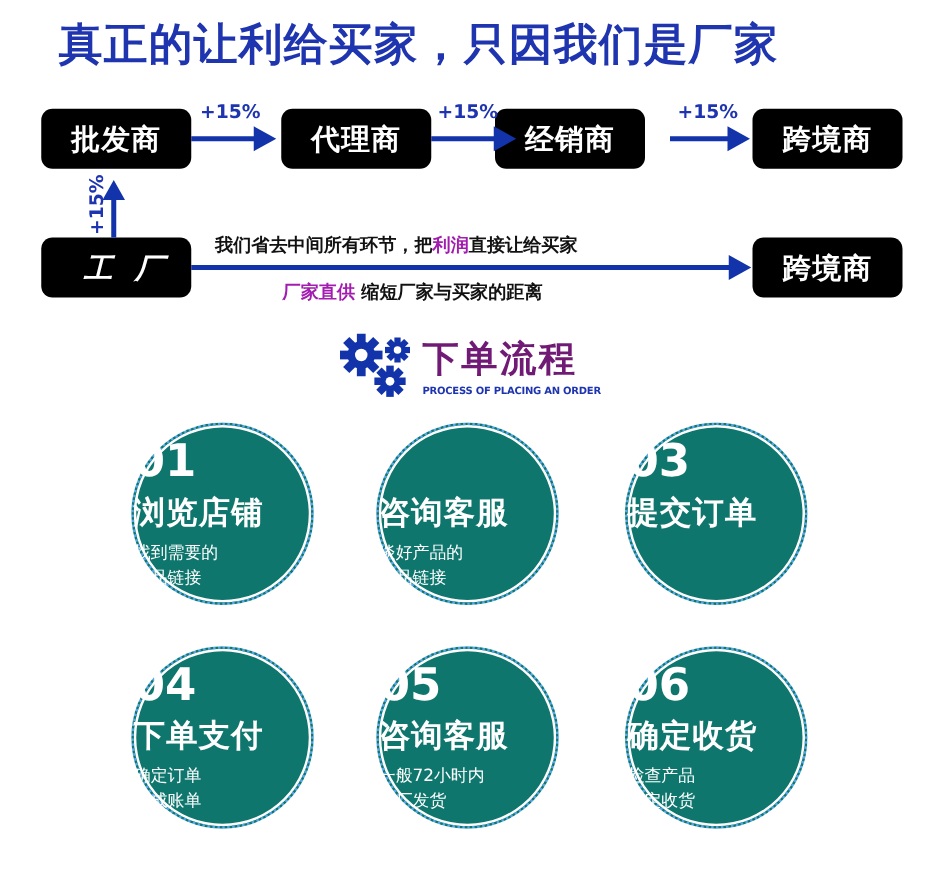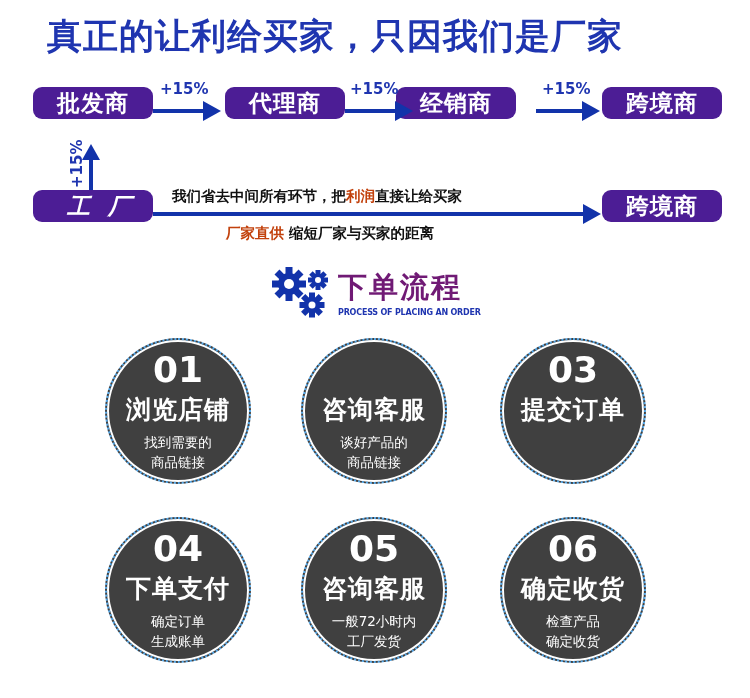--- a/index.html
+++ b/index.html
@@ -5,21 +5,21 @@
   * { margin: 0; padding: 0; box-sizing: border-box; }
   html, body { width: 750px; height: 698px; background: #ffffff; overflow: hidden; }
   body { position: relative; font-family: "DejaVu Sans", "Liberation Sans", sans-serif; }
 
   .headline {
     position: absolute; top: 14px; left: 0; width: 670px; text-align: center;
     font-size: 35px; font-weight: bold; color: #1f35b0; letter-spacing: 1px; line-height: 44px;
   }
 
   .box {
-    position: absolute; width: 120px; height: 32px; background: #4c1d95;
+    position: absolute; width: 120px; height: 48px; background: #000000;
     border-radius: 9px; color: #ffffff; font-size: 23px; font-weight: bold;
     display: flex; align-items: center; justify-content: center; letter-spacing: 1px;
   }
   .box.factory { letter-spacing: 18px; padding-left: 30px; font-style: italic; }
 
   .arrow { position: absolute; height: 4px; background: #1233aa; }
   .arrow::after {
     content: ""; position: absolute; right: -16px; top: -8px;
     border-left: 18px solid #1233aa; border-top: 10px solid transparent; border-bottom: 10px solid transparent;
   }
@@ -31,31 +31,31 @@
     border-bottom: 16px solid #1233aa; border-left: 9px solid transparent; border-right: 9px solid transparent;
   }
   .pct-vert {
     position: absolute; font-size: 15px; font-weight: bold; color: #1f35b0;
     transform: rotate(-90deg); transform-origin: left top; white-space: nowrap;
   }
 
   .long-text {
     position: absolute; font-size: 14.5px; color: #111111; font-weight: bold; white-space: nowrap;
   }
-  .red { color: #c2410c; }
+  .red { color: #a21caf; }
 
   .section-title { position: absolute; left: 270px; top: 262px; width: 240px; height: 60px; }
   .gears { position: absolute; left: 0; top: 0; width: 64px; height: 60px; }
   .sec-cn { position: absolute; left: 68px; top: 6px; font-size: 29px; font-weight: bold; color: #701a75; letter-spacing: 2px; white-space: nowrap; }
   .sec-en { position: absolute; left: 68px; top: 46px; font-size: 8px; font-weight: bold; color: #1f35b0; white-space: nowrap; letter-spacing: -0.2px; }
 
   .circle {
     position: absolute; width: 146px; height: 146px; border-radius: 50%;
-    background: #404040; border: 2px dotted #55a8e8; box-shadow: 0 0 0 2px #ffffff inset;
-    color: #ffffff; text-align: center;
+    background: #0f766e; border: 2px dotted #55a8e8; box-shadow: 0 0 0 2px #ffffff inset;
+    color: #ffffff; 
   }
   .circle .num { position: absolute; top: 8px; left: 0; width: 100%; font-size: 36px; font-weight: bold; line-height: 44px; }
   .circle .title { position: absolute; top: 54px; left: 0; width: 100%; font-size: 25px; font-weight: bold; line-height: 32px; letter-spacing: 1px; }
   .circle .desc { position: absolute; top: 92px; left: 0; width: 100%; font-size: 13.5px; line-height: 20px; }
 </style>
 </head>
 <body>
 
 <div class="headline">真正的让利给买家，只因我们是厂家</div>
 

